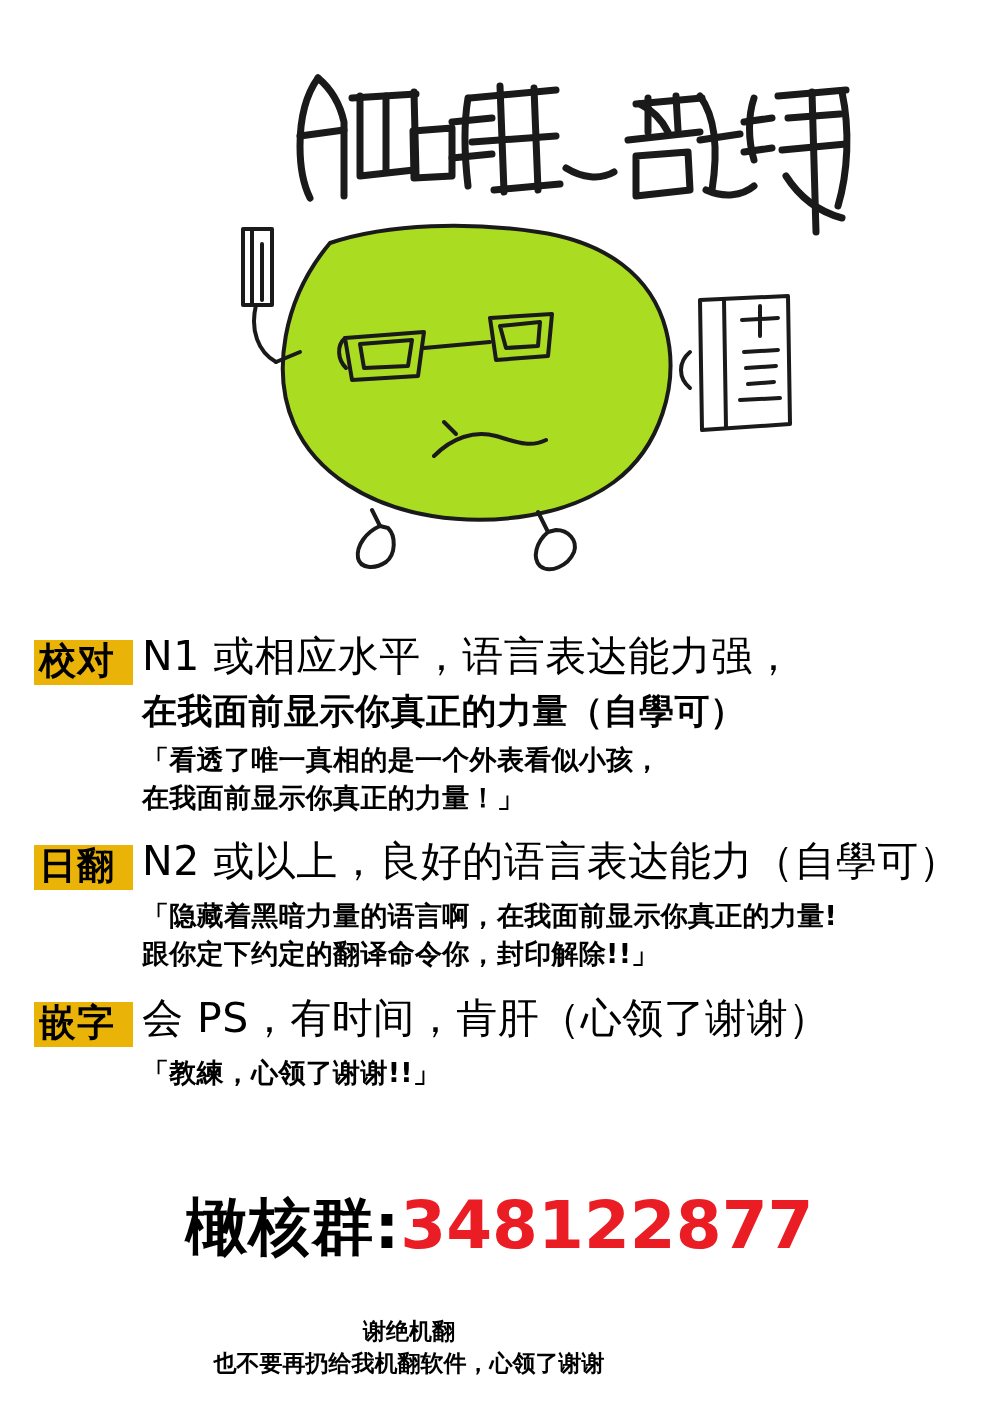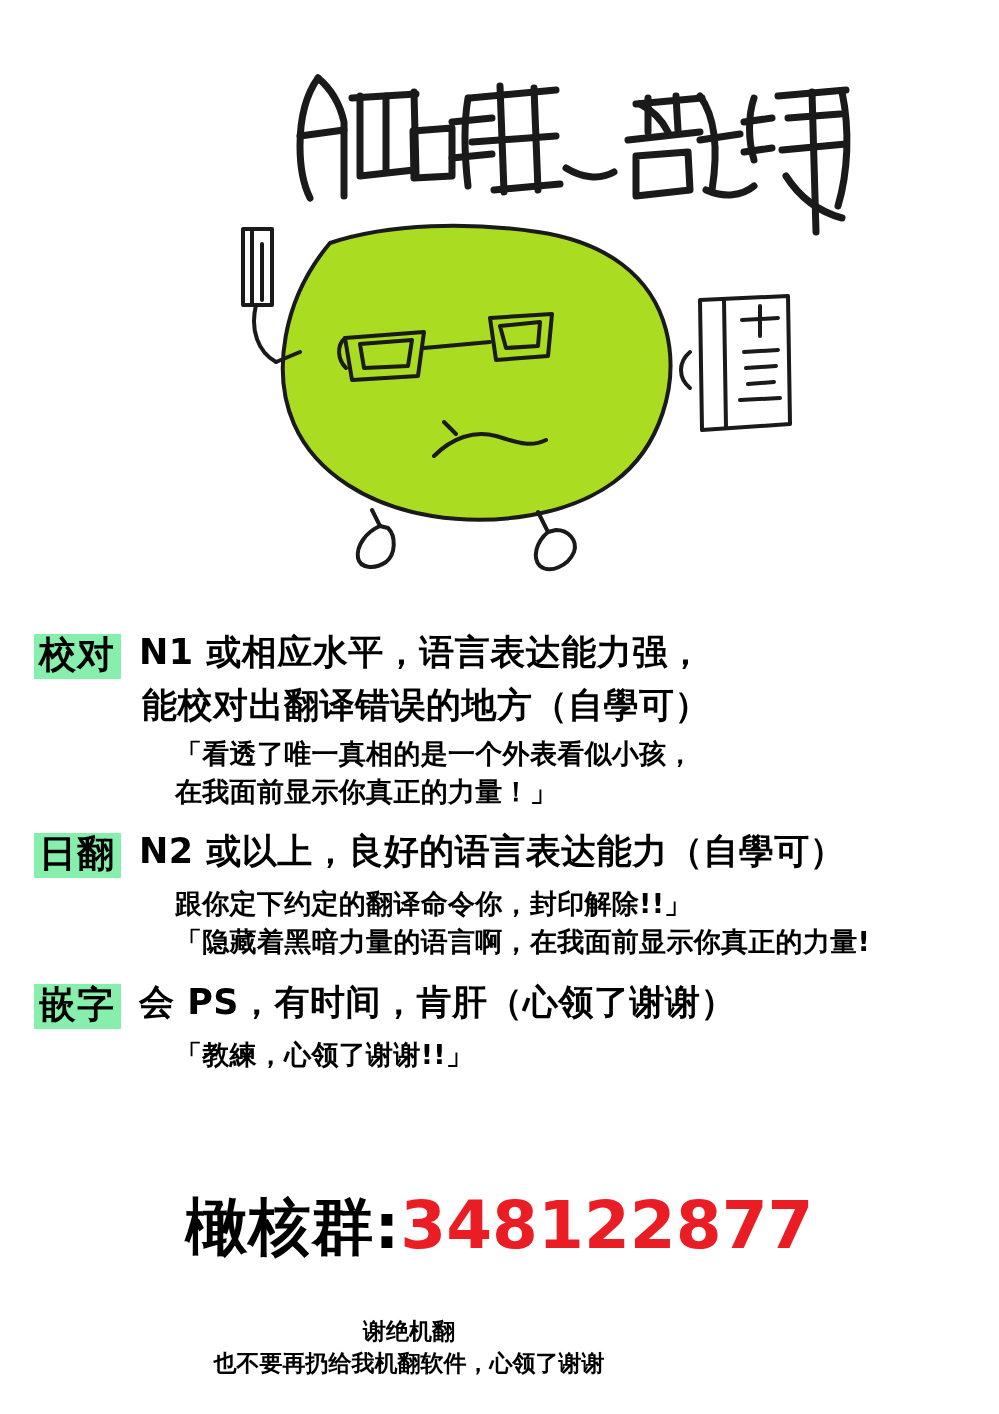--- a/index.html
+++ b/index.html
@@ -38,56 +38,56 @@
     padding: 0 34px;
   }
 
   .role-headline {
     display: block;
     line-height: 1.28;
   }
 
   .role-tag {
     display: inline-block;
-    background: #86efac;
+    background: #eab308;
     color: #000;
     font-weight: bold;
     font-size: 37px;
     line-height: 1.05;
-    padding: 2px 6px 4px 5px;
+    padding: 2px 18px 4px 5px;
     letter-spacing: 1px;
     vertical-align: -2px;
   }
 
   .role-req {
-    font-size: 35px;
-    font-weight: bold;
+    font-size: 41px;
+    font-weight: normal;
     letter-spacing: 0.5px;
-    margin-left: 18px;
+    margin-left: 9px;
     vertical-align: 1px;
   }
 
   .role-req-2 {
     display: block;
     font-size: 35px;
     font-weight: bold;
     letter-spacing: 0.5px;
     margin-left: 108px;
     margin-top: 4px;
   }
 
   .role-quote {
     margin: 7px 0 0 108px;
     font-size: 27px;
     font-weight: bold;
     line-height: 1.42;
     letter-spacing: 0.3px;
   }
 
-  .role-quote div { white-space: nowrap; margin-left: 33px; }
+  .role-quote div { white-space: nowrap; }
 
   
   #qq-line {
     position: absolute;
     left: 0;
     top: 1185px;
     width: 999px;
     text-align: center;
     white-space: nowrap;
   }
@@ -217,35 +217,35 @@
       <path d="M548 532 C 536 542, 532 558, 540 566 C 550 574, 568 566, 574 552 C 578 540, 568 530, 556 530 Z"></path>
     </g>
   </svg>
 </div>
 
 <div id="recruit">
 
   <div class="role-block">
     <div class="role-headline">
       <span class="role-tag">校对</span><span class="role-req">N1 或相应水平，语言表达能力强，</span>
-      <span class="role-req-2">能校对出翻译错误的地方（自學可）</span>
+      <span class="role-req-2">在我面前显示你真正的力量（自學可）</span>
     </div>
     <div class="role-quote">
       <div>「看透了唯一真相的是一个外表看似小孩，</div>
       <div>在我面前显示你真正的力量！」</div>
     </div>
   </div>
 
   <div class="role-block">
     <div class="role-headline">
       <span class="role-tag">日翻</span><span class="role-req">N2 或以上，良好的语言表达能力（自學可）</span>
     </div>
     <div class="role-quote">
+      <div>「隐藏着黑暗力量的语言啊，在我面前显示你真正的力量!</div>
       <div>跟你定下约定的翻译命令你，封印解除!!」</div>
-      <div>「隐藏着黑暗力量的语言啊，在我面前显示你真正的力量!</div>
     </div>
   </div>
 
   <div class="role-block">
     <div class="role-headline">
       <span class="role-tag">嵌字</span><span class="role-req">会 PS，有时间，肯肝（心领了谢谢）</span>
     </div>
     <div class="role-quote">
       <div>「教練，心领了谢谢!!」</div>
     </div>

